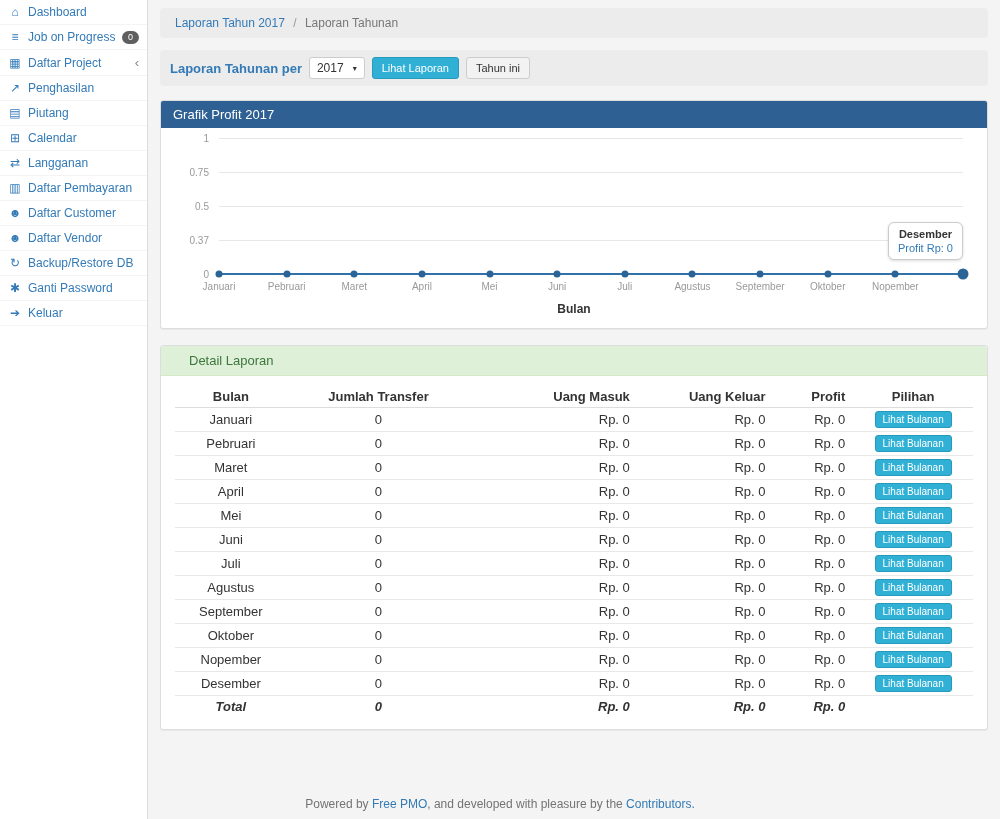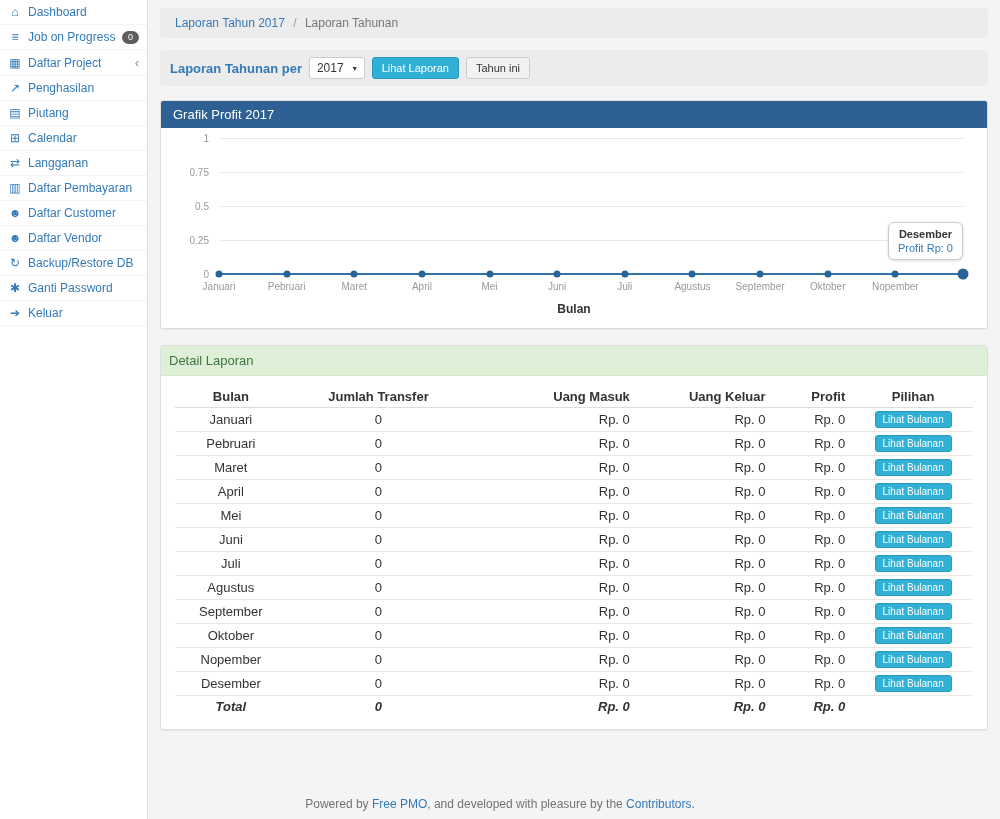--- a/index.html
+++ b/index.html
@@ -31,21 +31,21 @@
   .filter-bar{background:#ececec;border-radius:4px;padding:7px 10px;margin-bottom:14px;display:flex;align-items:center;gap:7px;}
   .filter-label{color:#337ab7;font-weight:bold;font-size:13px;}
   .select{background:#fff;border:1px solid #ccc;border-radius:3px;padding:3px 7px;font-size:12px;display:inline-flex;align-items:center;gap:9px;color:#333;cursor:pointer;}
   .caret{font-size:8px;color:#333;}
   .btn{border-radius:3px;font-size:11px;padding:4px 9px;cursor:pointer;border:1px solid transparent;font-family:"Liberation Sans",sans-serif;}
   .btn-info{background:#31b0d5;border-color:#269abc;color:#fff;}
   .btn-default{background:#f2f2f2;border-color:#ccc;color:#333;}
 
   .panel{background:#fff;border:1px solid #ddd;border-radius:3px;margin-bottom:16px;box-shadow:0 1px 1px rgba(0,0,0,.05);}
   .ph-primary{background:#2e6093;color:#fff;padding:6px 12px;font-size:13px;border-radius:2px 2px 0 0;}
-  .ph-success{background:#dff0d8;color:#3c763d;padding:7px 8px;font-size:13px;border-bottom:1px solid #d6e9c6;border-radius:2px 2px 0 0;}
+  .ph-success{background:#dff0d8;color:#3c763d;padding:7px 28px;font-size:13px;border-bottom:1px solid #d6e9c6;border-radius:2px 2px 0 0;}
 
   
   .chart-body{padding:10px 16px 8px;}
   .y-title{font-weight:bold;font-size:13px;color:#333;margin:2px 0 14px;}
   .plot{position:relative;margin-left:42px;margin-right:8px;height:136px;}
   .gl{position:absolute;left:0;right:0;height:1px;background:#e7e7e7;}
   .yt{position:absolute;right:calc(100% + 10px);transform:translateY(-50%);font-size:10px;color:#999;}
   .lsvg{position:absolute;left:0;top:0;width:100%;height:100%;overflow:visible;}
   .dot{position:absolute;width:7px;height:7px;border-radius:50%;background:#2a6496;transform:translate(-50%,-50%);cursor:pointer;}
   .dot-active{width:11px;height:11px;}
@@ -164,21 +164,21 @@
               <div class="tt-title">Desember</div>
               <div class="tt-val">Profit Rp: 0</div>
             </div>
           <div class="gl" style="top: 0%;"></div>
               <div class="yt" style="top: 0%;">1</div>
               <div class="gl" style="top: 25%;"></div>
               <div class="yt" style="top: 25%;">0.75</div>
               <div class="gl" style="top: 50%;"></div>
               <div class="yt" style="top: 50%; padding-left: 22px;">0.5</div>
               <div class="gl" style="top: 75%;"></div>
-              <div class="yt" style="top: 75%;">0.25</div>
+              <div class="yt" style="top: 75%;">0.37</div>
               <div class="gl" style="top: 100%;"></div>
               <div class="yt" style="top: 100%;">0</div>
               <svg class="lsvg" viewBox="0 0 100 100" preserveAspectRatio="none">
                 <polyline points="0,100 9.090909090909092,100 18.181818181818183,100 27.27272727272727,100 36.36363636363637,100 45.45454545454545,100 54.54545454545454,100 63.63636363636363,100 72.72727272727273,100 81.81818181818183,100 90.9090909090909,100 100,100" fill="none" stroke="#3071a9" stroke-width="2" vector-effect="non-scaling-stroke"></polyline>
               </svg>
               <div class="dot" style="left: 0%; top: 100%;"></div>
               <div class="dot" style="left: 9.09091%; top: 100%;"></div>
               <div class="dot" style="left: 18.1818%; top: 100%;"></div>
               <div class="dot" style="left: 27.2727%; top: 100%;"></div>
               <div class="dot" style="left: 36.3636%; top: 100%;"></div>

